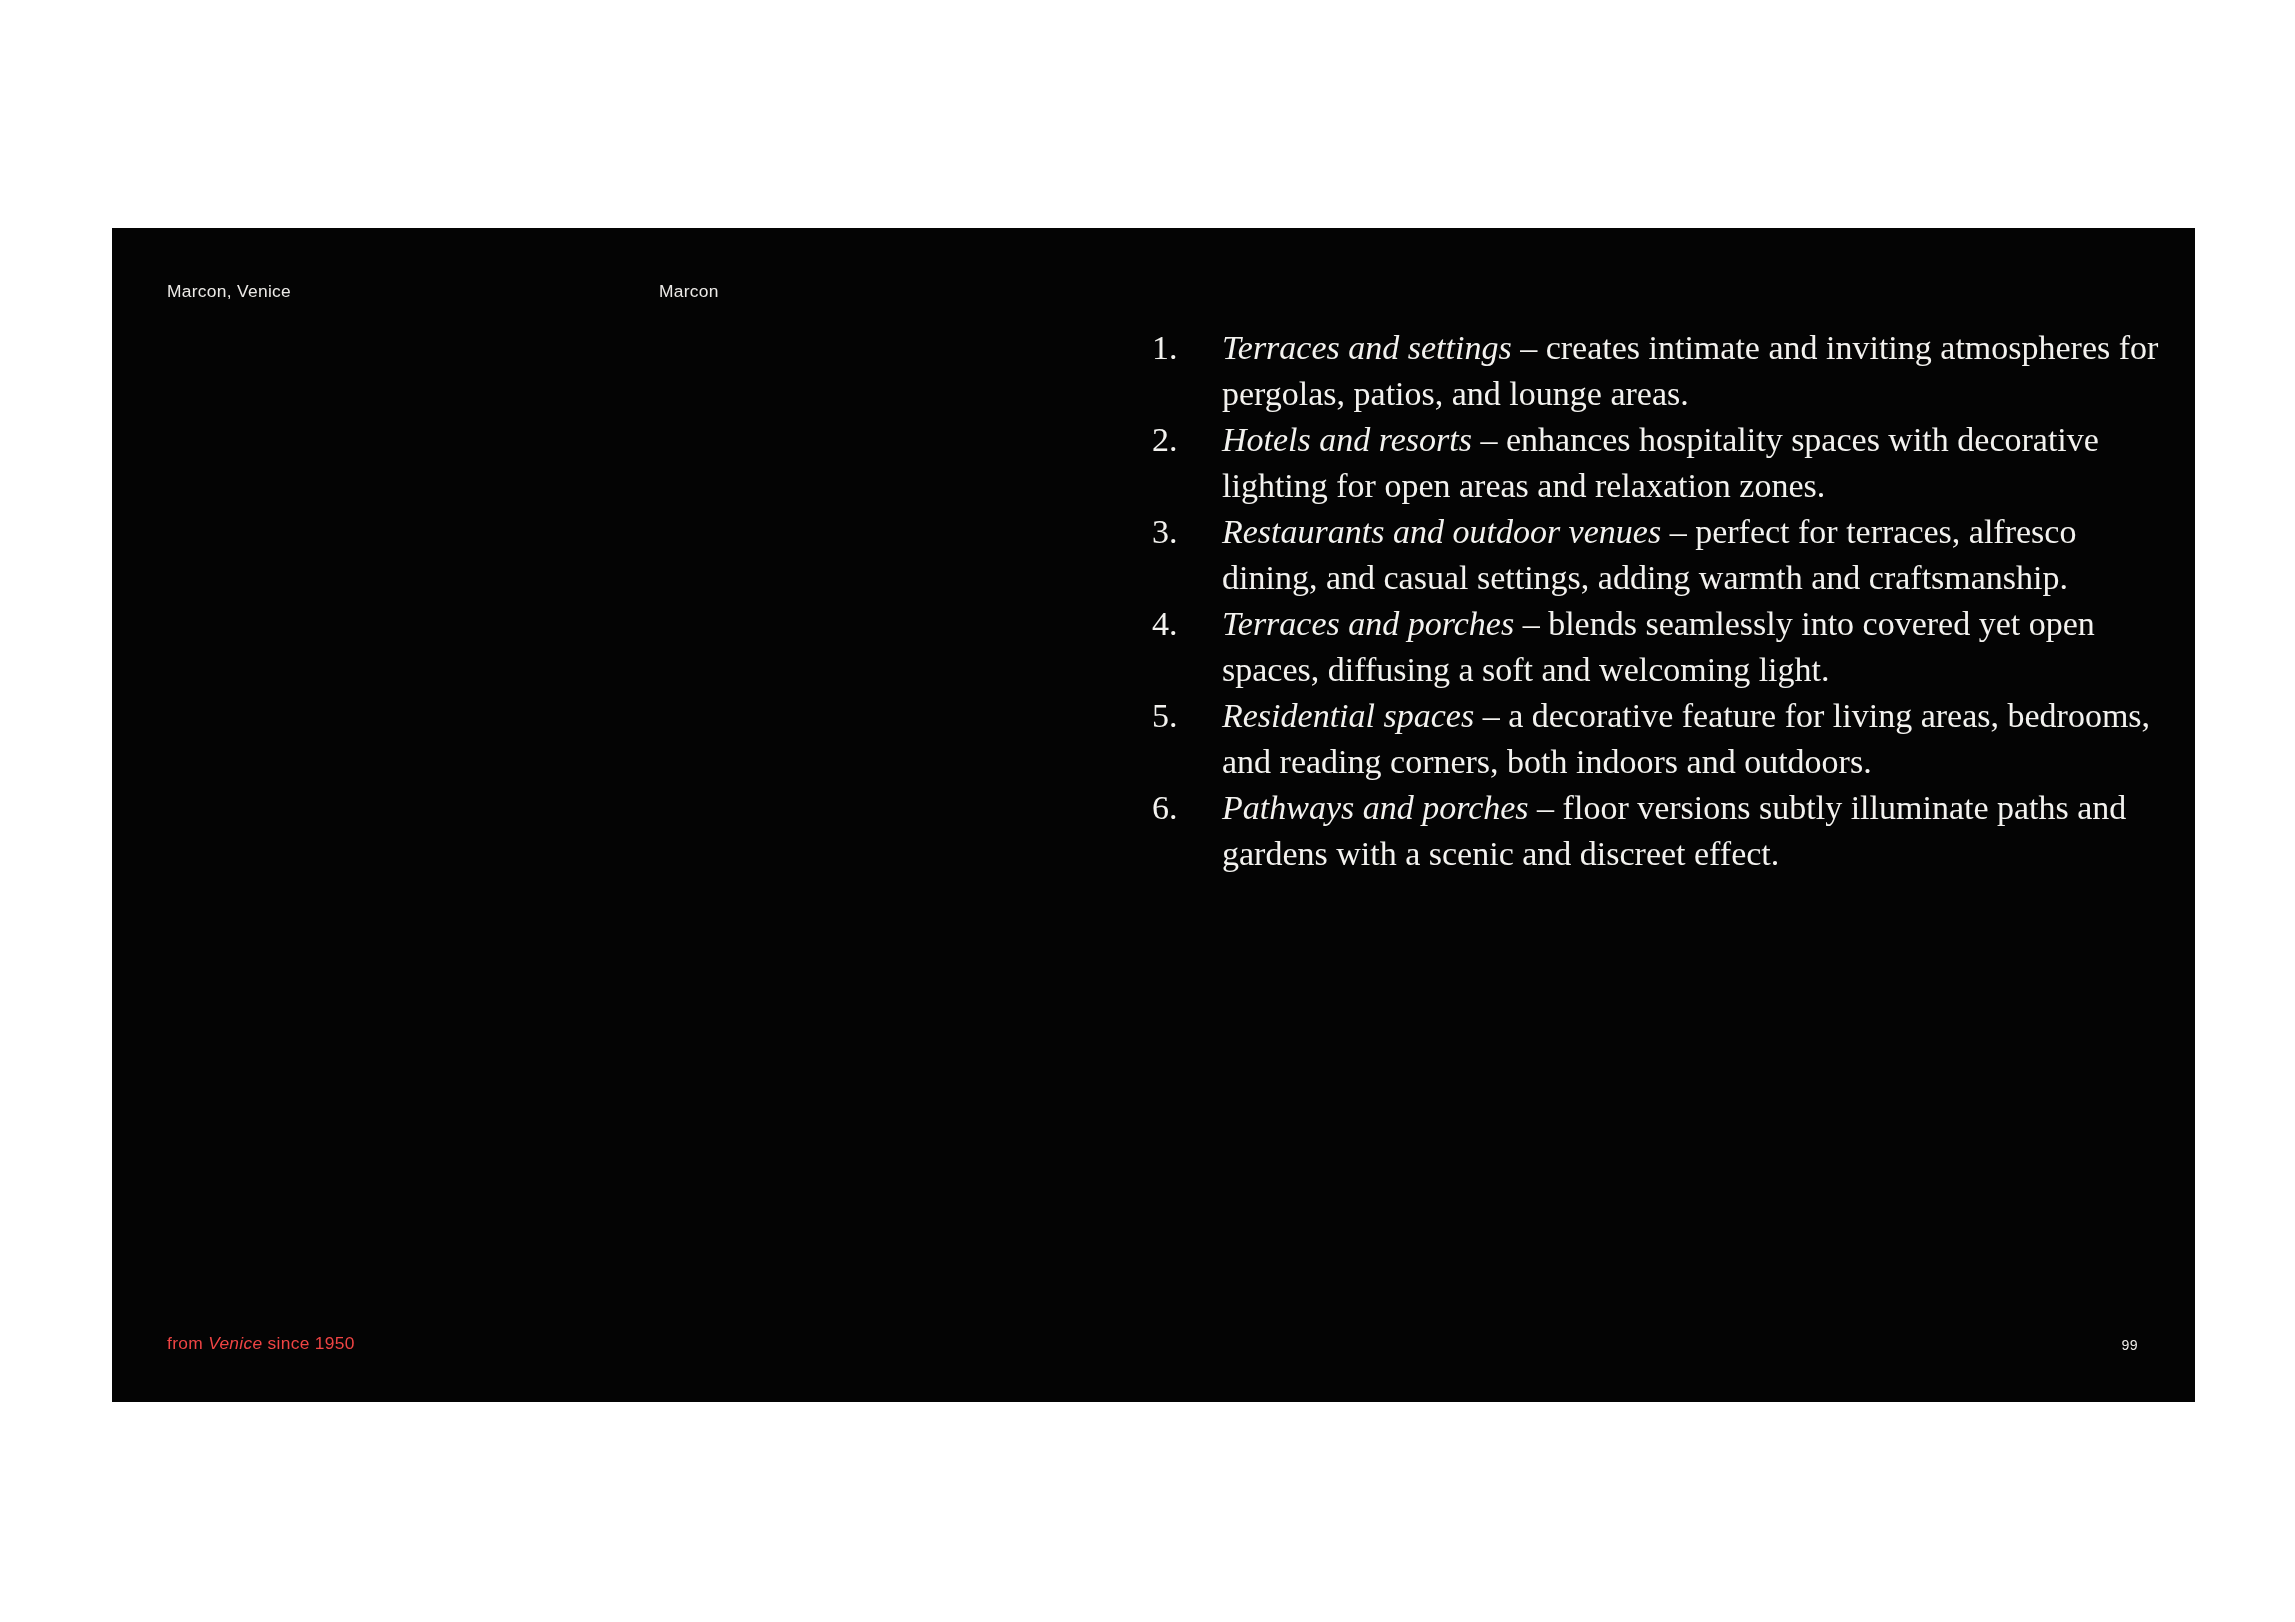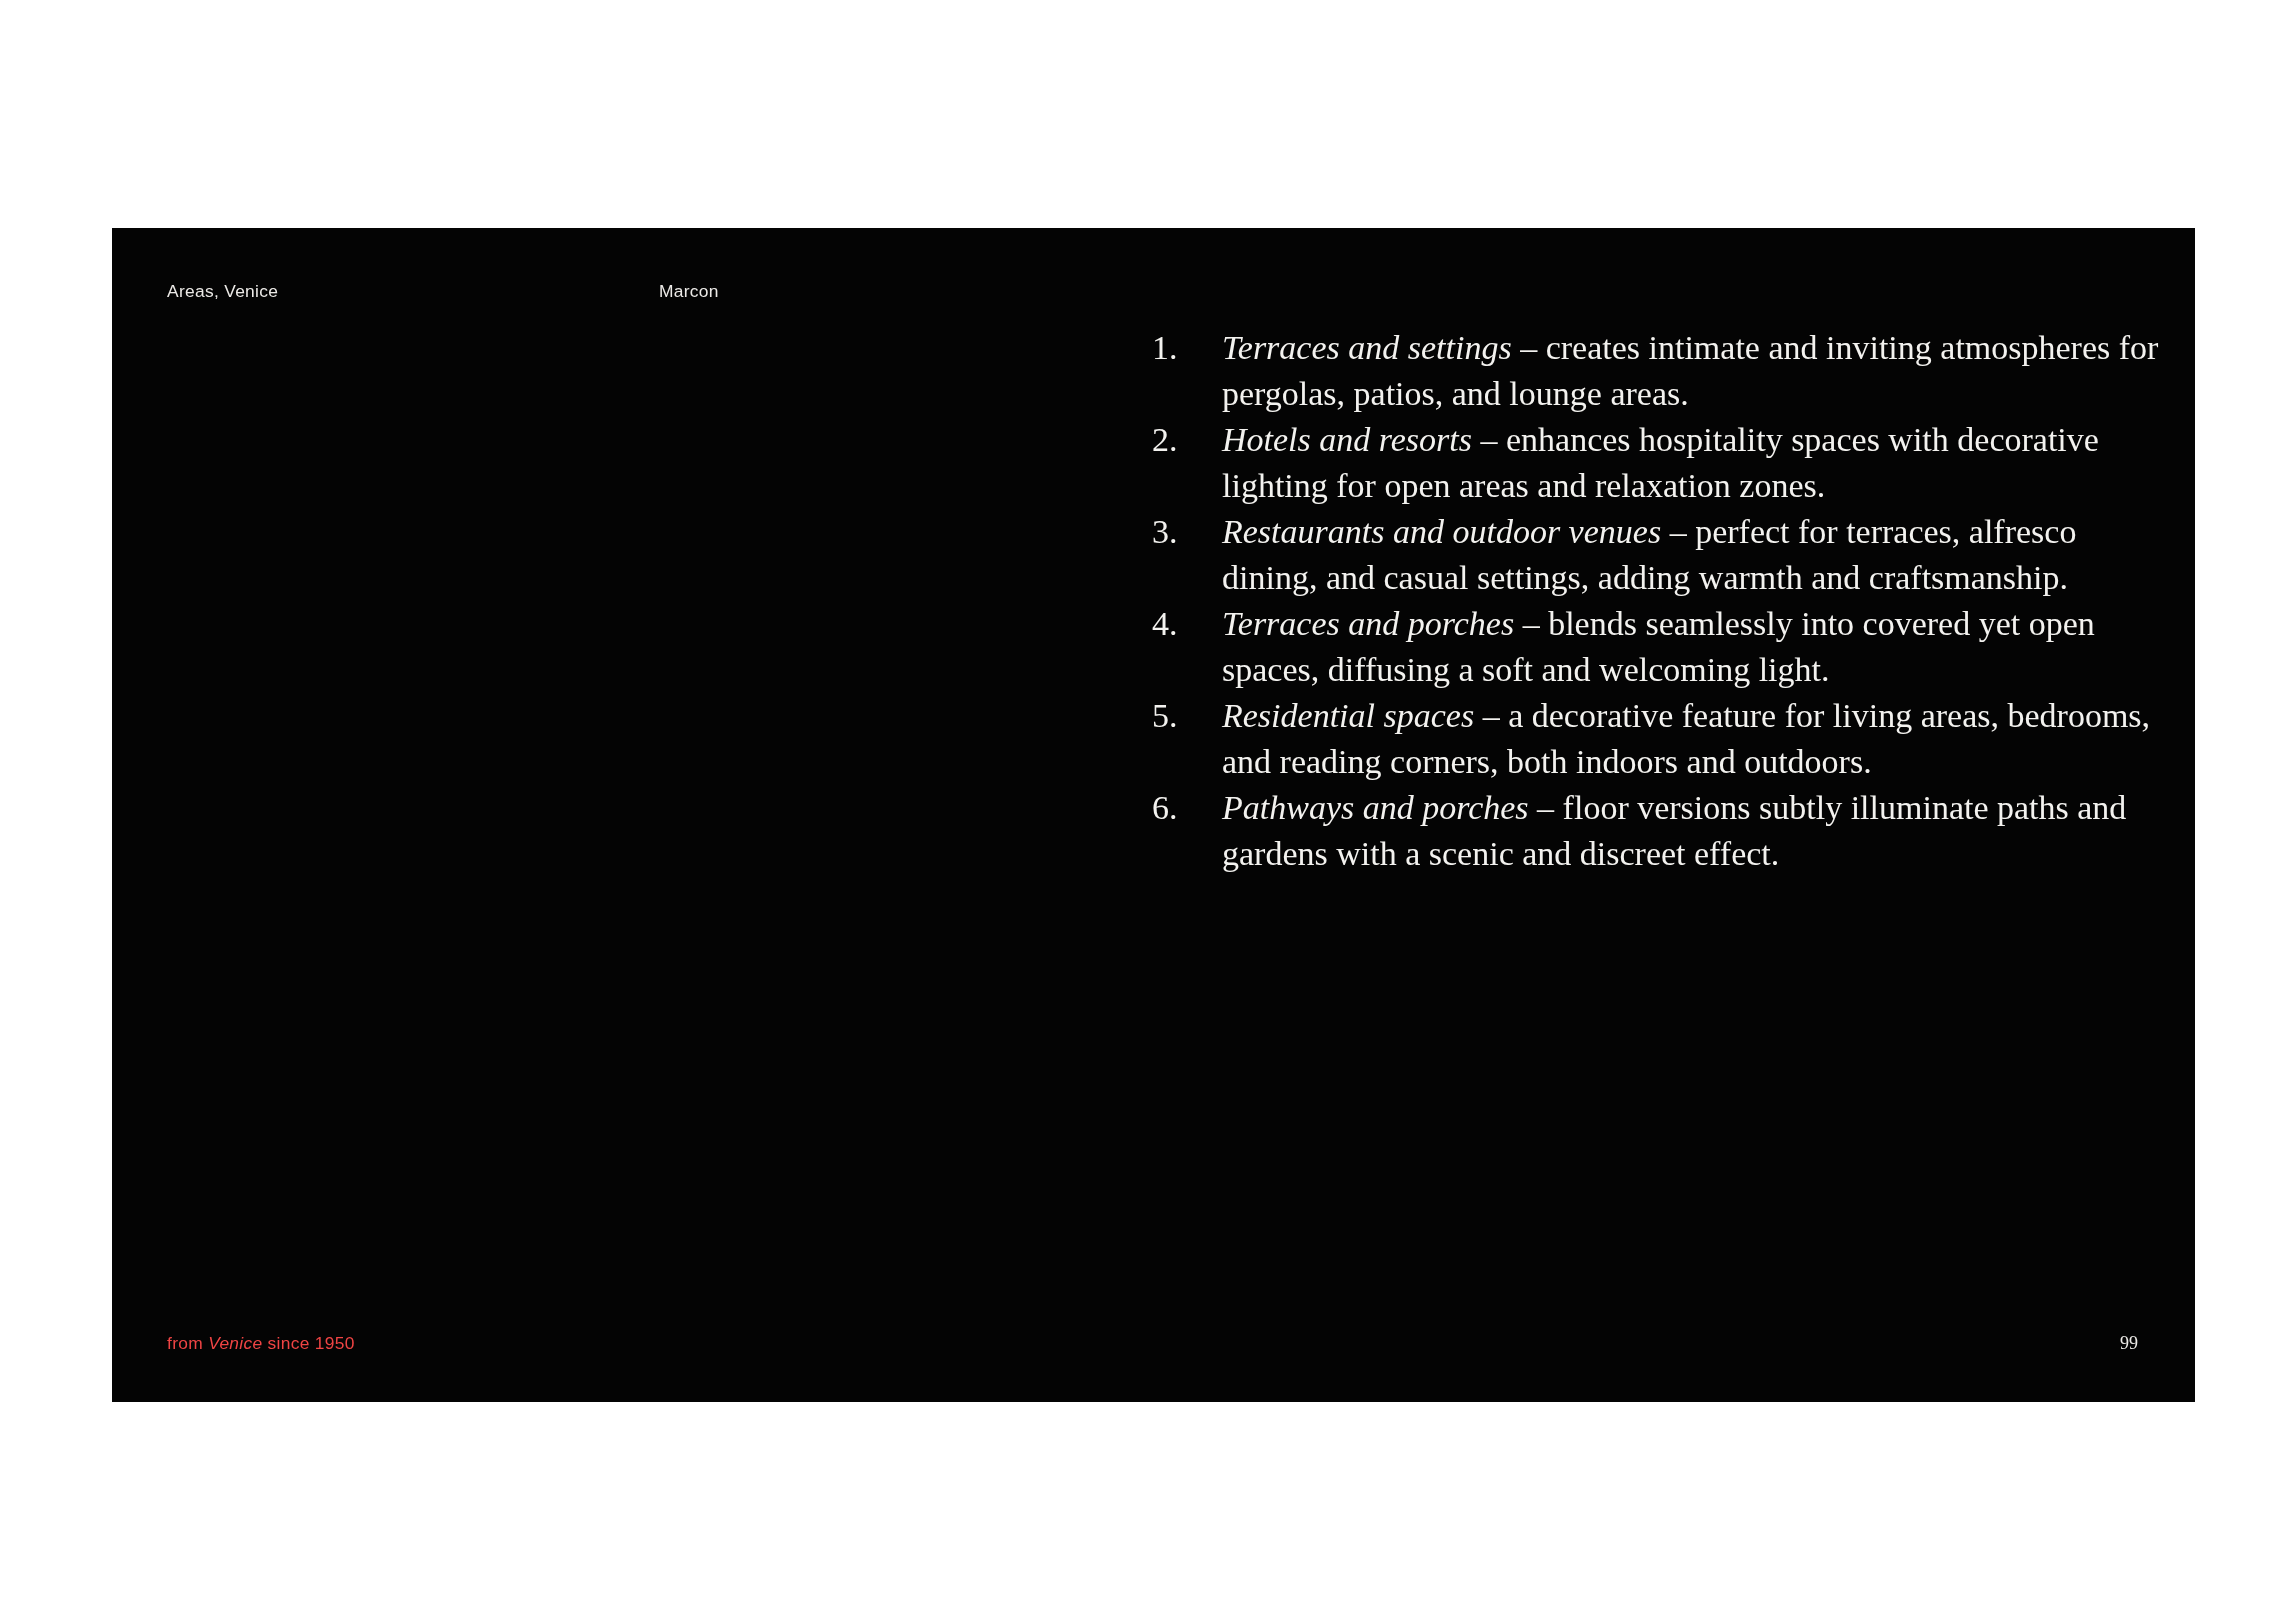--- a/index.html
+++ b/index.html
@@ -69,32 +69,32 @@
     font-family: "Liberation Sans", sans-serif;
     font-size: 17.4px;
     color: #ef4444;
     letter-spacing: 0.3px;
   }
   .footer-tagline .venice-italic { font-style: italic; }
   .page-number {
     position: absolute;
     right: 57px;
     bottom: 48px;
-    font-family: Liberation Serif, serif;
-    font-size: 18px;
+    font-family: Liberation Mono, monospace;
+    font-size: 14px;
     color: #eceae7;
   }
 </style>
 </head>
 <body>
 
 <div class="canvas">
   <div class="panel">
 
-    <div class="small-label brand-label">Areas, Venice</div>
+    <div class="small-label brand-label">Marcon, Venice</div>
     <div class="small-label product-label">Marcon</div>
 
 
     <div class="app-list">
       <div class="app-item">
         <span class="item-num">1.</span>
         <span class="item-text"><span class="item-lead">Terraces and settings</span><span> – creates intimate and inviting atmospheres for pergolas, patios, and lounge areas.</span></span>
       </div>
       <div class="app-item">
         <span class="item-num">2.</span>

